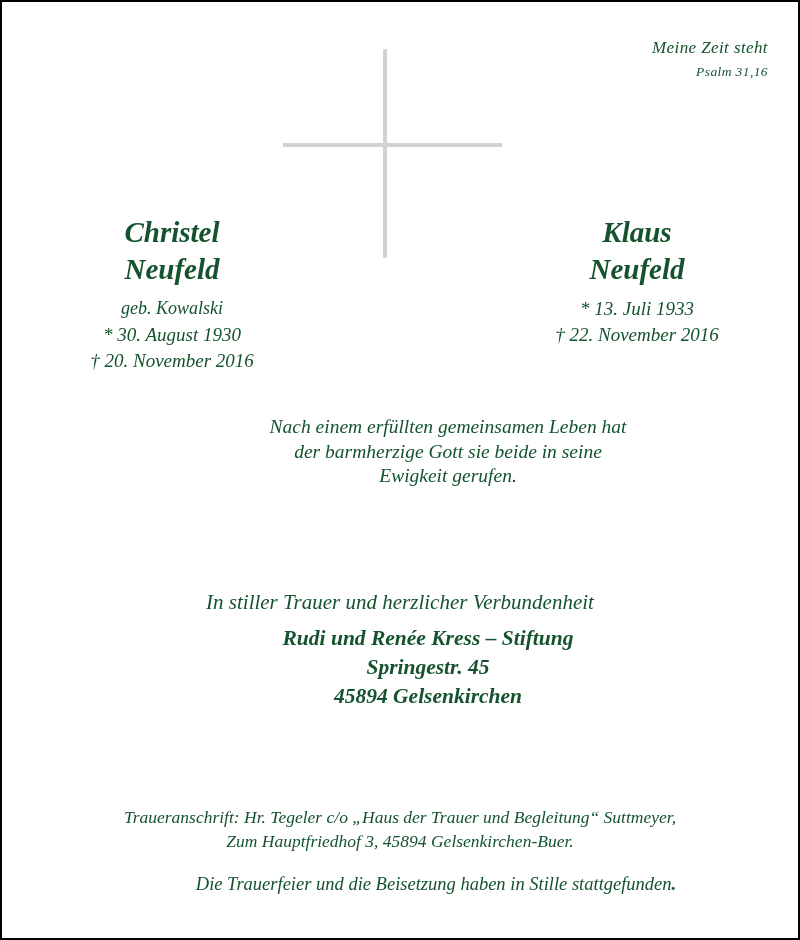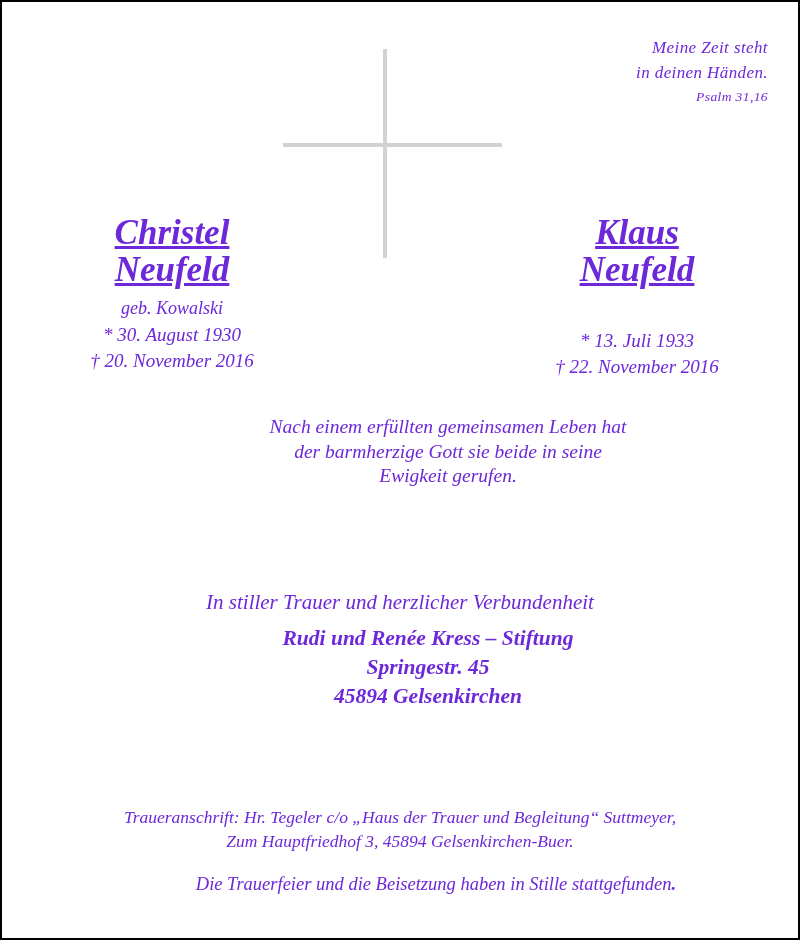--- a/index.html
+++ b/index.html
@@ -3,41 +3,41 @@
 <meta charset="utf-8">
 <style>
   html, body { margin: 0; padding: 0; background: #ffffff; }
   body { width: 800px; height: 940px; }
   .page {
     position: relative;
     box-sizing: border-box;
     width: 800px; height: 940px;
     background: #ffffff;
     border: 2px solid #000000;
-    color: #6d28d9;
+    color: #14532d;
     font-family: "Liberation Serif", "DejaVu Serif", serif;
     font-style: italic;
     overflow: hidden;
   }
   .verse {
     position: absolute; top: 33px; right: 30px;
     text-align: right; font-size: 17px; line-height: 25px; letter-spacing: 0.4px;
   }
   .verse-psalm { font-size: 13.5px; line-height: 18px; margin-top: 3px; }
 
   .cross-v { position: absolute; left: 381px; top: 47px; width: 4px; height: 209px; background: #d2d2d2; }
   .cross-h { position: absolute; left: 281px; top: 141px; width: 219px; height: 4px; background: #d2d2d2; }
 
   .person { position: absolute; text-align: center; }
   .person--left  { left: 38px;  top: 212px; width: 264px; }
   .person--right { left: 495px; top: 212px; width: 280px; }
-  .person-name   { font-size: 35px; line-height: 37px; font-weight: bold; text-decoration: underline; }
+  .person-name   { font-size: 29px; line-height: 37px; font-weight: bold; }
   .person-maiden { font-size: 18px; line-height: 24px; margin-top: 8px; }
   .person-dates  { font-size: 19px; line-height: 26px; margin-top: 2px; }
-  .person--right .person-dates { margin-top: 40px; text-align: center; }
+  .person--right .person-dates { margin-top: 8px; text-align: center; }
 
   .message {
     position: absolute; left: 0; top: 413px; width: 100%;
     text-align: center; font-size: 19.5px; line-height: 24.5px; padding-left: 48px;
   }
   .condolence {
     position: absolute; left: 0; top: 556px; width: 100%;
     text-align: center; font-size: 21px; margin-top: 32px;
   }
   .mourners {
@@ -54,21 +54,20 @@
   }
   .notice-period { font-weight: bold; }
 </style>
 </head>
 <body>
 
 <div class="page">
 
   <div class="verse">
     <div>Meine Zeit steht</div>
-    <div>in deinen Händen.</div>
     <div class="verse-psalm">Psalm 31,16</div>
   </div>
 
   <div>
     <div class="cross-v"></div>
     <div class="cross-h"></div>
   </div>
 
   <div class="person person--left">
     <div class="person-name">Christel</div>

